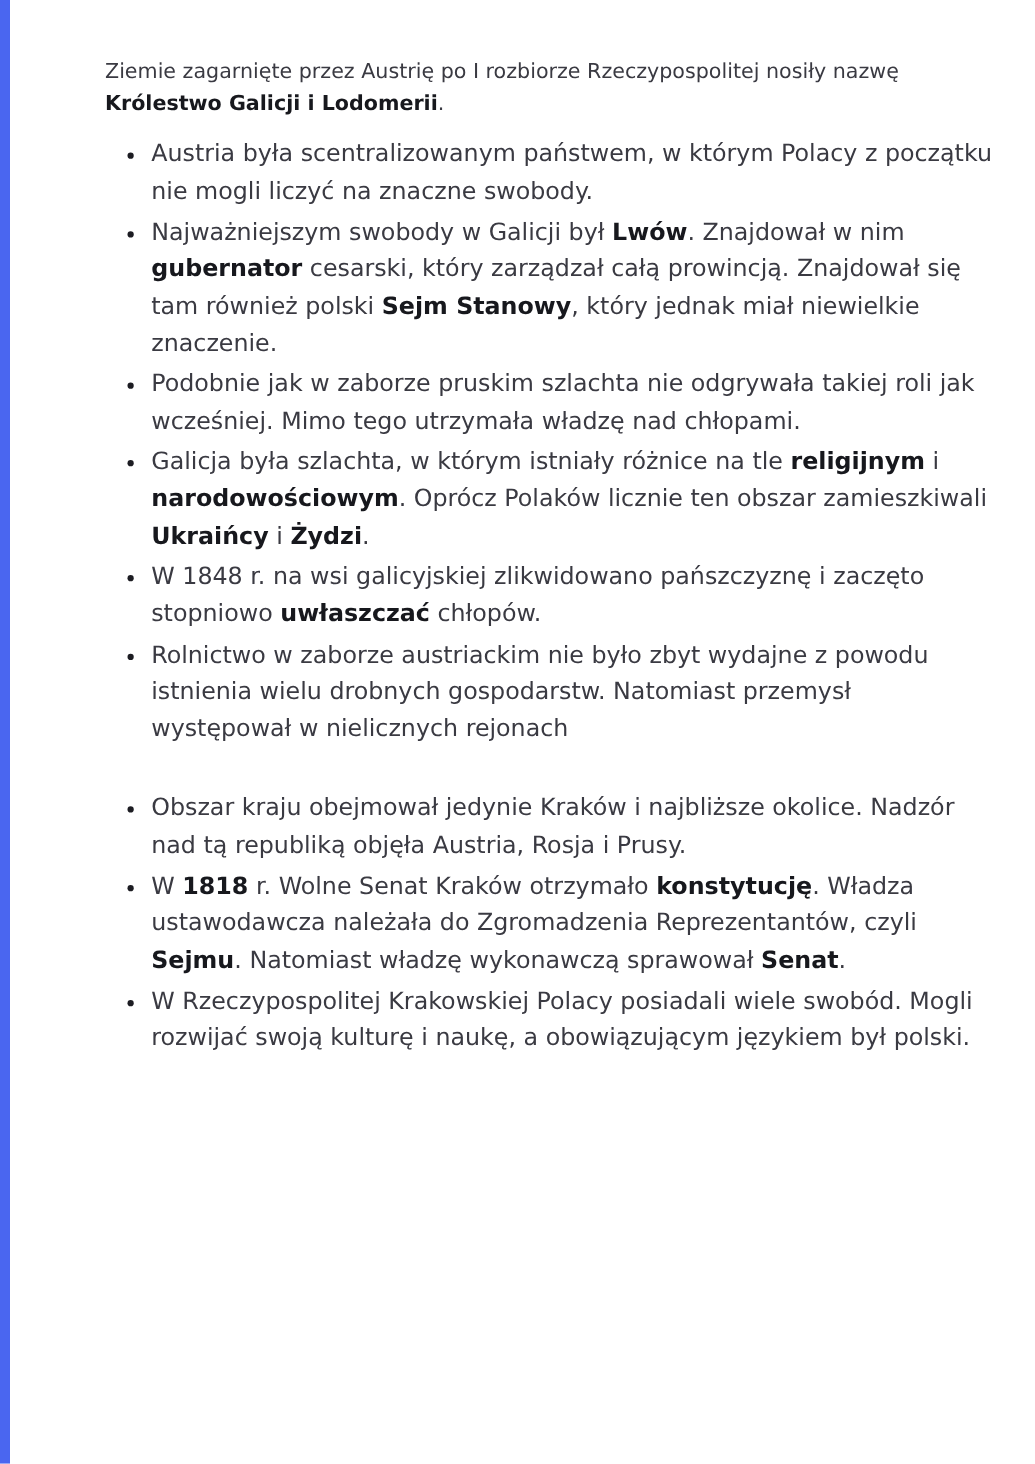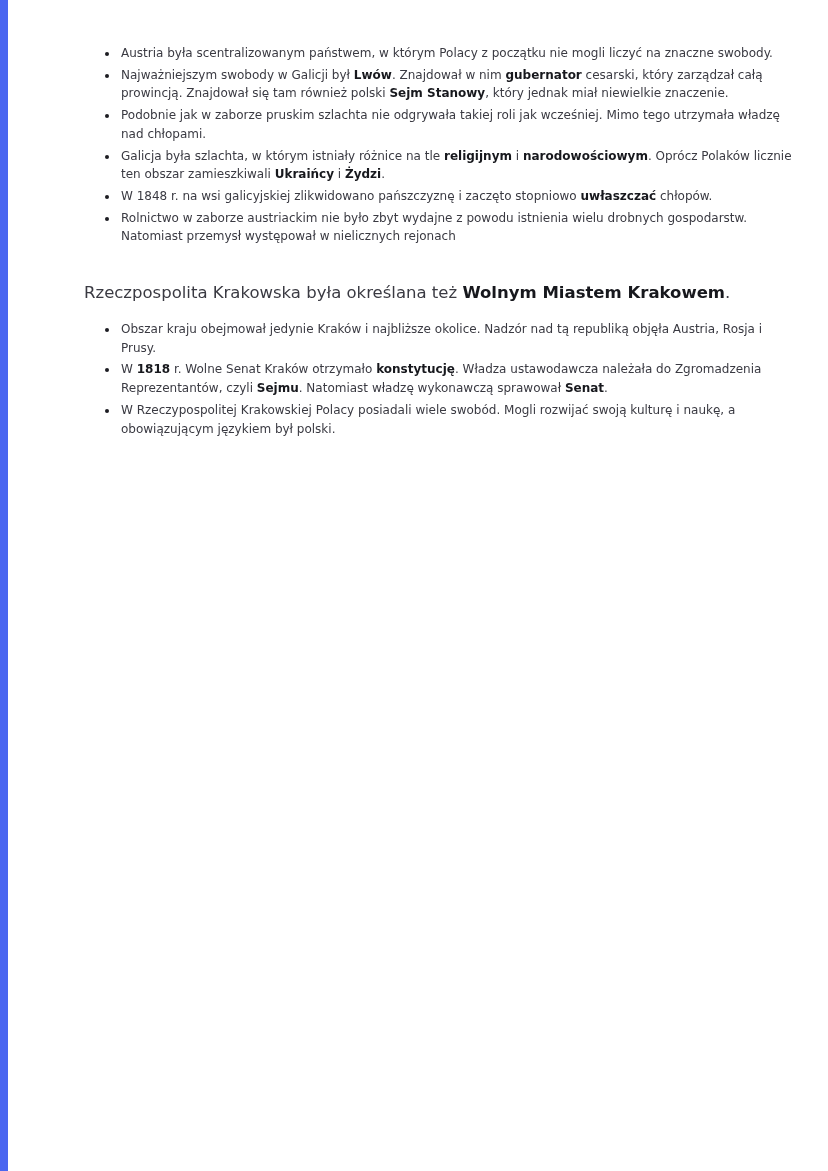--- a/index.html
+++ b/index.html
@@ -38,48 +38,48 @@
   .intro {
     font-size: 16.5px;
     line-height: 1.56;
     padding-left: 8px;
     margin-bottom: 14px;
     color: #3a3a42;
   }
   ul.bullets {
     list-style: disc outside;
     padding-left: 43px;
-    font-size: 12px;
+    font-size: 19px;
     line-height: 1.56;
     color: #3a3a42;
   }
   ul.bullets li { margin-bottom: 3px; padding-left: 2px; }
   ul.bullets li::marker { color: #1c1c22; font-size: 0.95em; }
   strong { font-weight: 700; color: #17181d; }
 </style>
 </head>
 <body>
 
 <div class="accent-bar"></div>
 
 <main class="content">
 
   <section>
+    <p class="intro"><span>Ziemie zagarnięte przez Austrię po I rozbiorze Rzeczypospolitej nosiły nazwę </span><strong>Królestwo Galicji i Lodomerii</strong><span>.</span></p>
     <ul class="bullets">
         <li><span>Austria była scentralizowanym państwem, w którym Polacy z początku nie mogli liczyć na znaczne swobody.</span></li>
         <li><span>Najważniejszym swobody w Galicji był </span><strong>Lwów</strong><span>. Znajdował w nim </span><strong>gubernator</strong><span> cesarski, który zarządzał całą prowincją. Znajdował się tam również polski </span><strong>Sejm Stanowy</strong><span>, który jednak miał niewielkie znaczenie.</span></li>
         <li><span>Podobnie jak w zaborze pruskim szlachta nie odgrywała takiej roli jak wcześniej. Mimo tego utrzymała władzę nad chłopami.</span></li>
         <li><span>Galicja była szlachta, w którym istniały różnice na tle </span><strong>religijnym</strong><span> i </span><strong>narodowościowym</strong><span>. Oprócz Polaków licznie ten obszar zamieszkiwali </span><strong>Ukraińcy</strong><span> i </span><strong>Żydzi</strong><span>.</span></li>
         <li><span>W 1848 r. na wsi galicyjskiej zlikwidowano pańszczyznę i zaczęto stopniowo </span><strong>uwłaszczać</strong><span> chłopów.</span></li>
         <li><span>Rolnictwo w zaborze austriackim nie było zbyt wydajne z powodu istnienia wielu drobnych gospodarstw. Natomiast przemysł występował w nielicznych rejonach</span></li>
       </ul>
   </section>
 
   <section>
-    <p class="intro"><span>Rzeczpospolita Krakowska była określana też </span><strong>Wolnym Miastem Krakowem</strong><span>.</span></p>
     <ul class="bullets">
         <li><span>Obszar kraju obejmował jedynie Kraków i najbliższe okolice. Nadzór nad tą republiką objęła Austria, Rosja i Prusy.</span></li>
         <li><span>W </span><strong>1818</strong><span> r. Wolne Senat Kraków otrzymało </span><strong>konstytucję</strong><span>. Władza ustawodawcza należała do Zgromadzenia Reprezentantów, czyli </span><strong>Sejmu</strong><span>. Natomiast władzę wykonawczą sprawował </span><strong>Senat</strong><span>.</span></li>
         <li><span>W Rzeczypospolitej Krakowskiej Polacy posiadali wiele swobód. Mogli rozwijać swoją kulturę i naukę, a obowiązującym językiem był polski.</span></li>
       </ul>
   </section>
 
 </main>
 
 </body></html>

